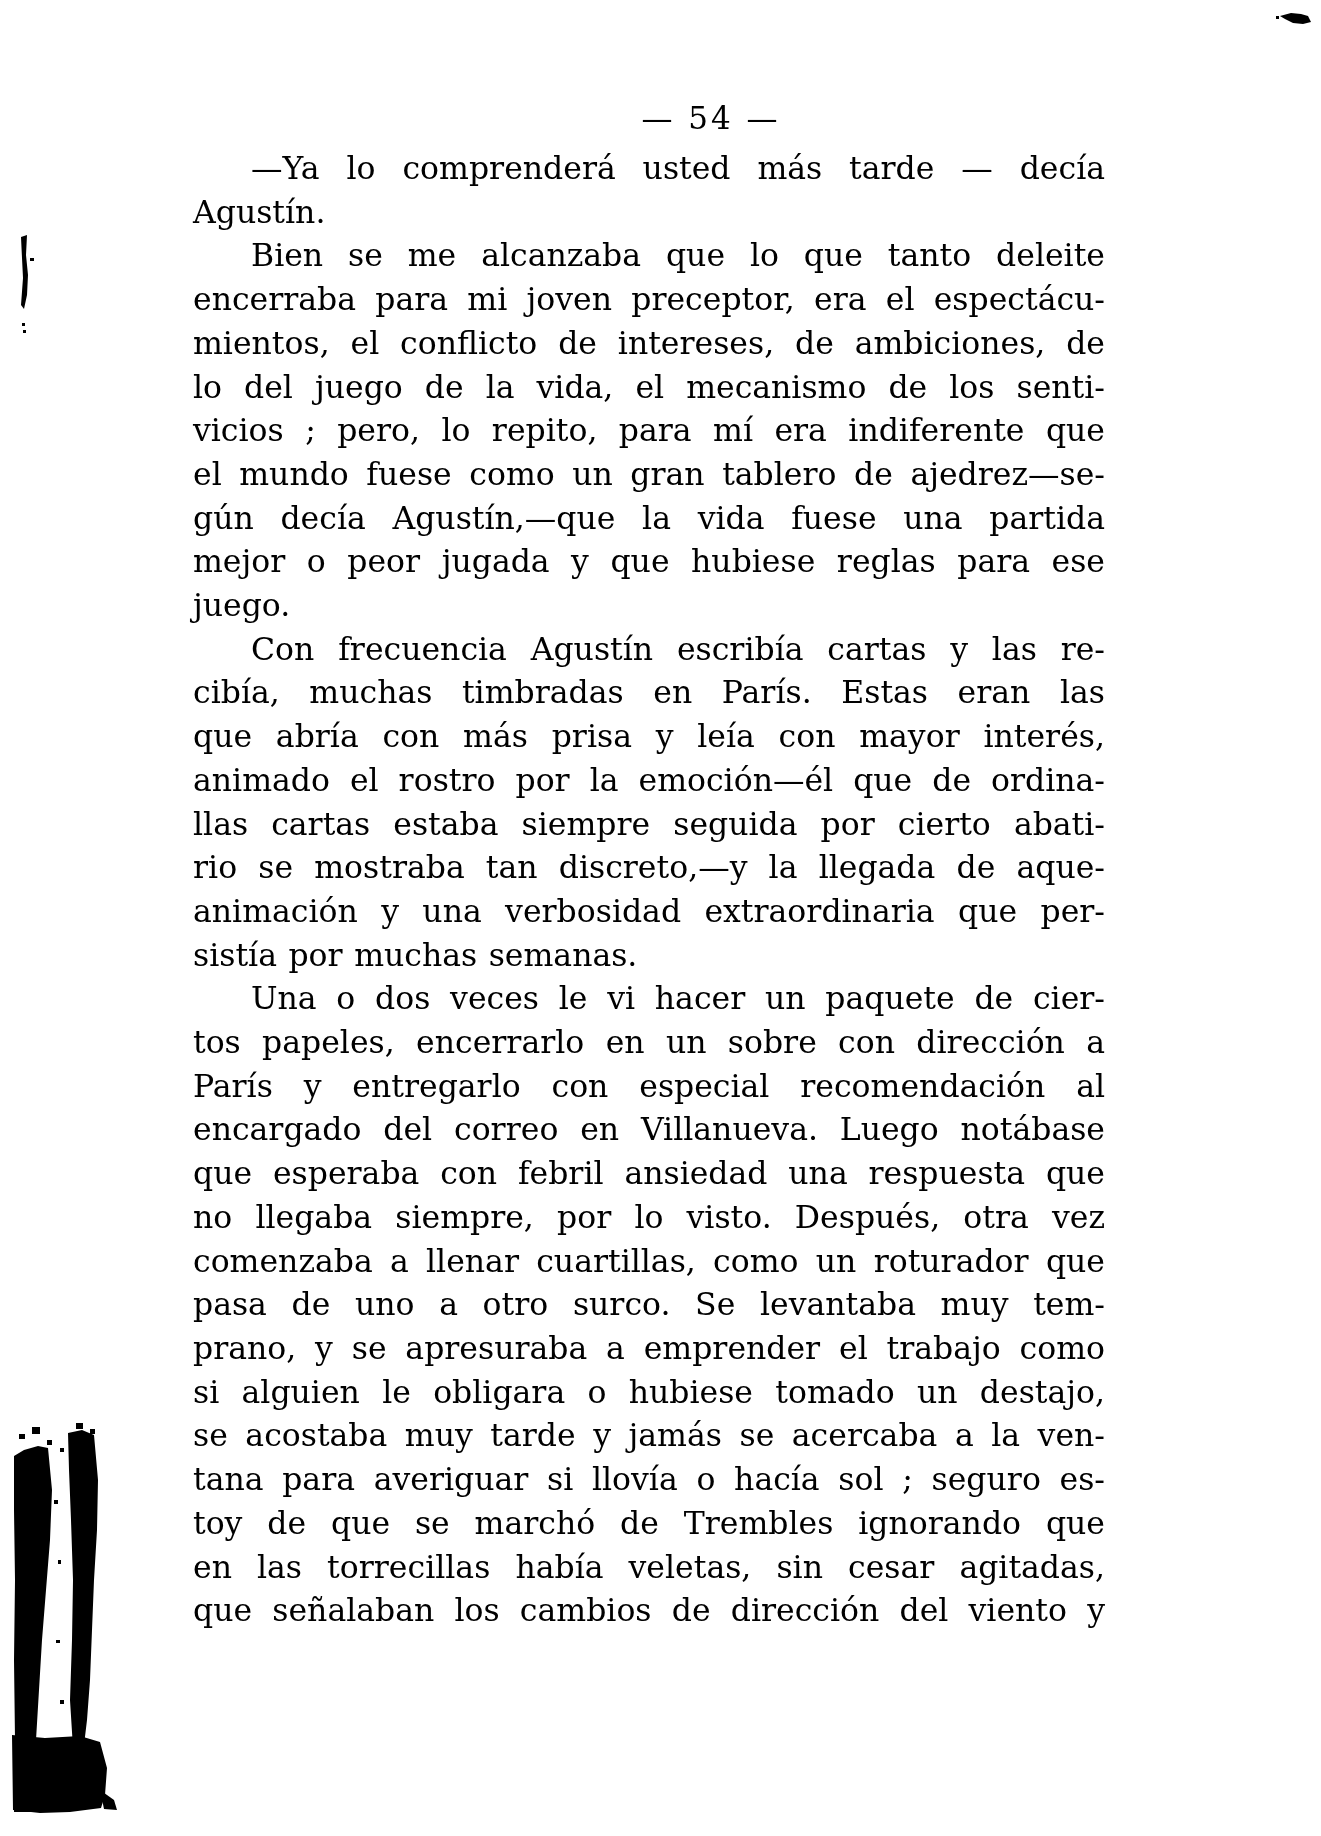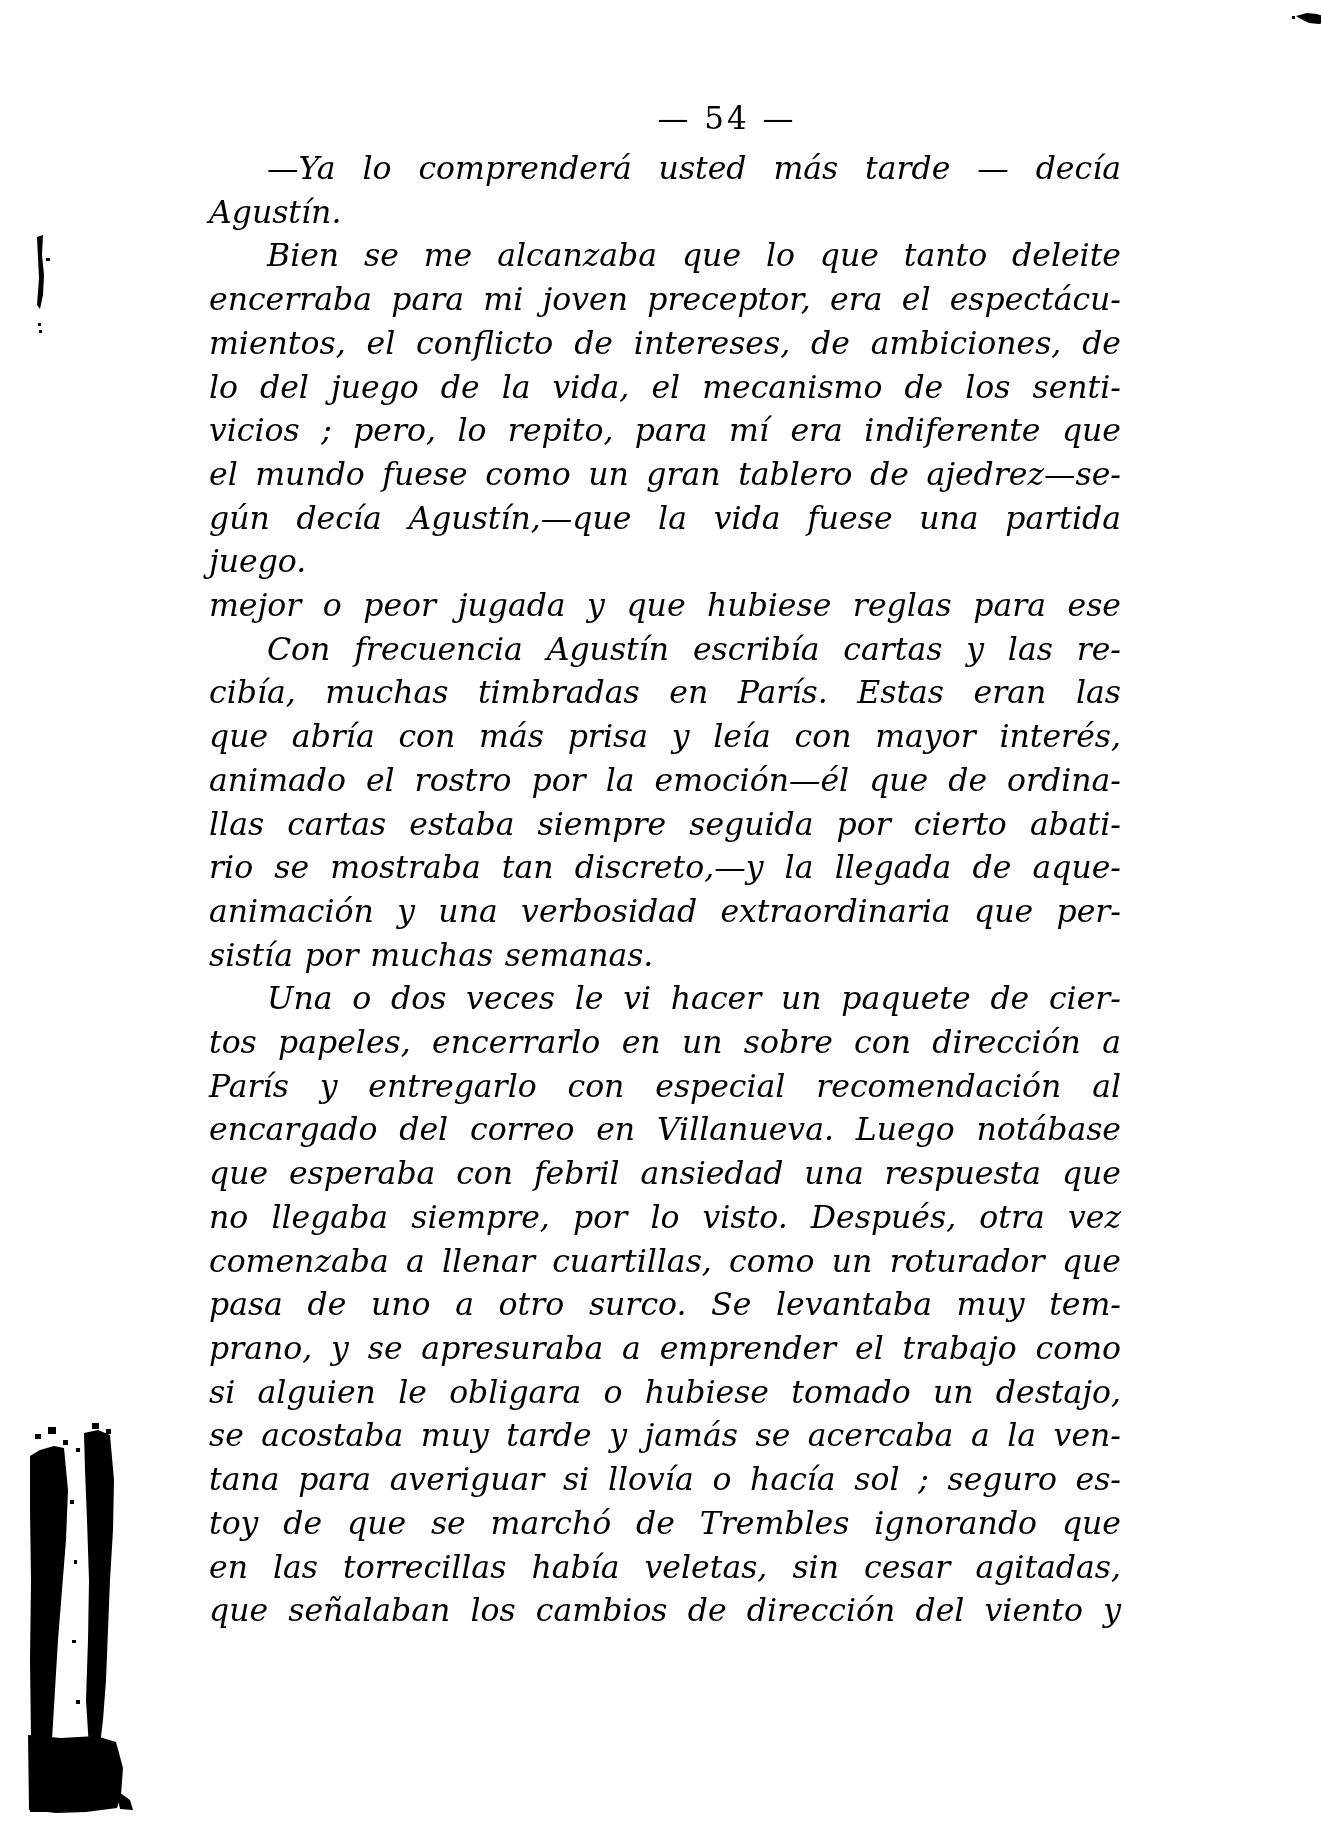--- a/index.html
+++ b/index.html
@@ -12,42 +12,41 @@
     height: 1836px;
     position: relative;
     font-family: "DejaVu Serif", serif;
     color: #000000;
     overflow: hidden;
   }
   .sheet {
     position: absolute;
     inset: 0;
     background: #ffffff;
-    margin-left: 16px;
   }
   .page-header {
     position: absolute;
     top: 100px;
     left: 193px;
     width: 912px;
     text-align: center;
     transform: translateX(62px);
     font-size: 31px;
     letter-spacing: 3px;
     white-space: pre;
   }
   .page-body {
     position: absolute;
     top: 147px;
     left: 193px;
     width: 912px;
     font-size: 31.5px;
     line-height: 43.7px;
   }
-  .para { margin: 0; padding: 0; font-style: italic; }
+  .para { margin: 0; padding: 0; }
   .line {
     text-align: justify;
     text-align-last: justify;
     word-spacing: 1.5px;
   }
   .line.indent { text-indent: 58px; }
   .line.lastline { text-align-last: left; }
   .artifacts {
     position: absolute;
     inset: 0;
@@ -67,22 +66,22 @@
         <div class="line lastline">Agustín.</div>
       </div>
       <div class="para">
         <div class="line indent">Bien se me alcanzaba que lo que tanto deleite</div>
         <div class="line">encerraba para mi joven preceptor, era el espectácu-</div>
         <div class="line">mientos, el conflicto de intereses, de ambiciones, de</div>
         <div class="line">lo del juego de la vida, el mecanismo de los senti-</div>
         <div class="line">vicios ; pero, lo repito, para mí era indiferente que</div>
         <div class="line">el mundo fuese como un gran tablero de ajedrez—se-</div>
         <div class="line">gún decía Agustín,—que la vida fuese una partida</div>
+        <div class="line">mejor o peor jugada y que hubiese reglas para ese</div>
         <div class="line lastline">juego.</div>
-        <div class="line">mejor o peor jugada y que hubiese reglas para ese</div>
       </div>
       <div class="para">
         <div class="line indent">Con frecuencia Agustín escribía cartas y las re-</div>
         <div class="line">cibía, muchas timbradas en París. Estas eran las</div>
         <div class="line">que abría con más prisa y leía con mayor interés,</div>
         <div class="line">animado el rostro por la emoción—él que de ordina-</div>
         <div class="line">llas cartas estaba siempre seguida por cierto abati-</div>
         <div class="line">rio se mostraba tan discreto,—y la llegada de aque-</div>
         <div class="line">animación y una verbosidad extraordinaria que per-</div>
         <div class="line lastline">sistía por muchas semanas.</div>

